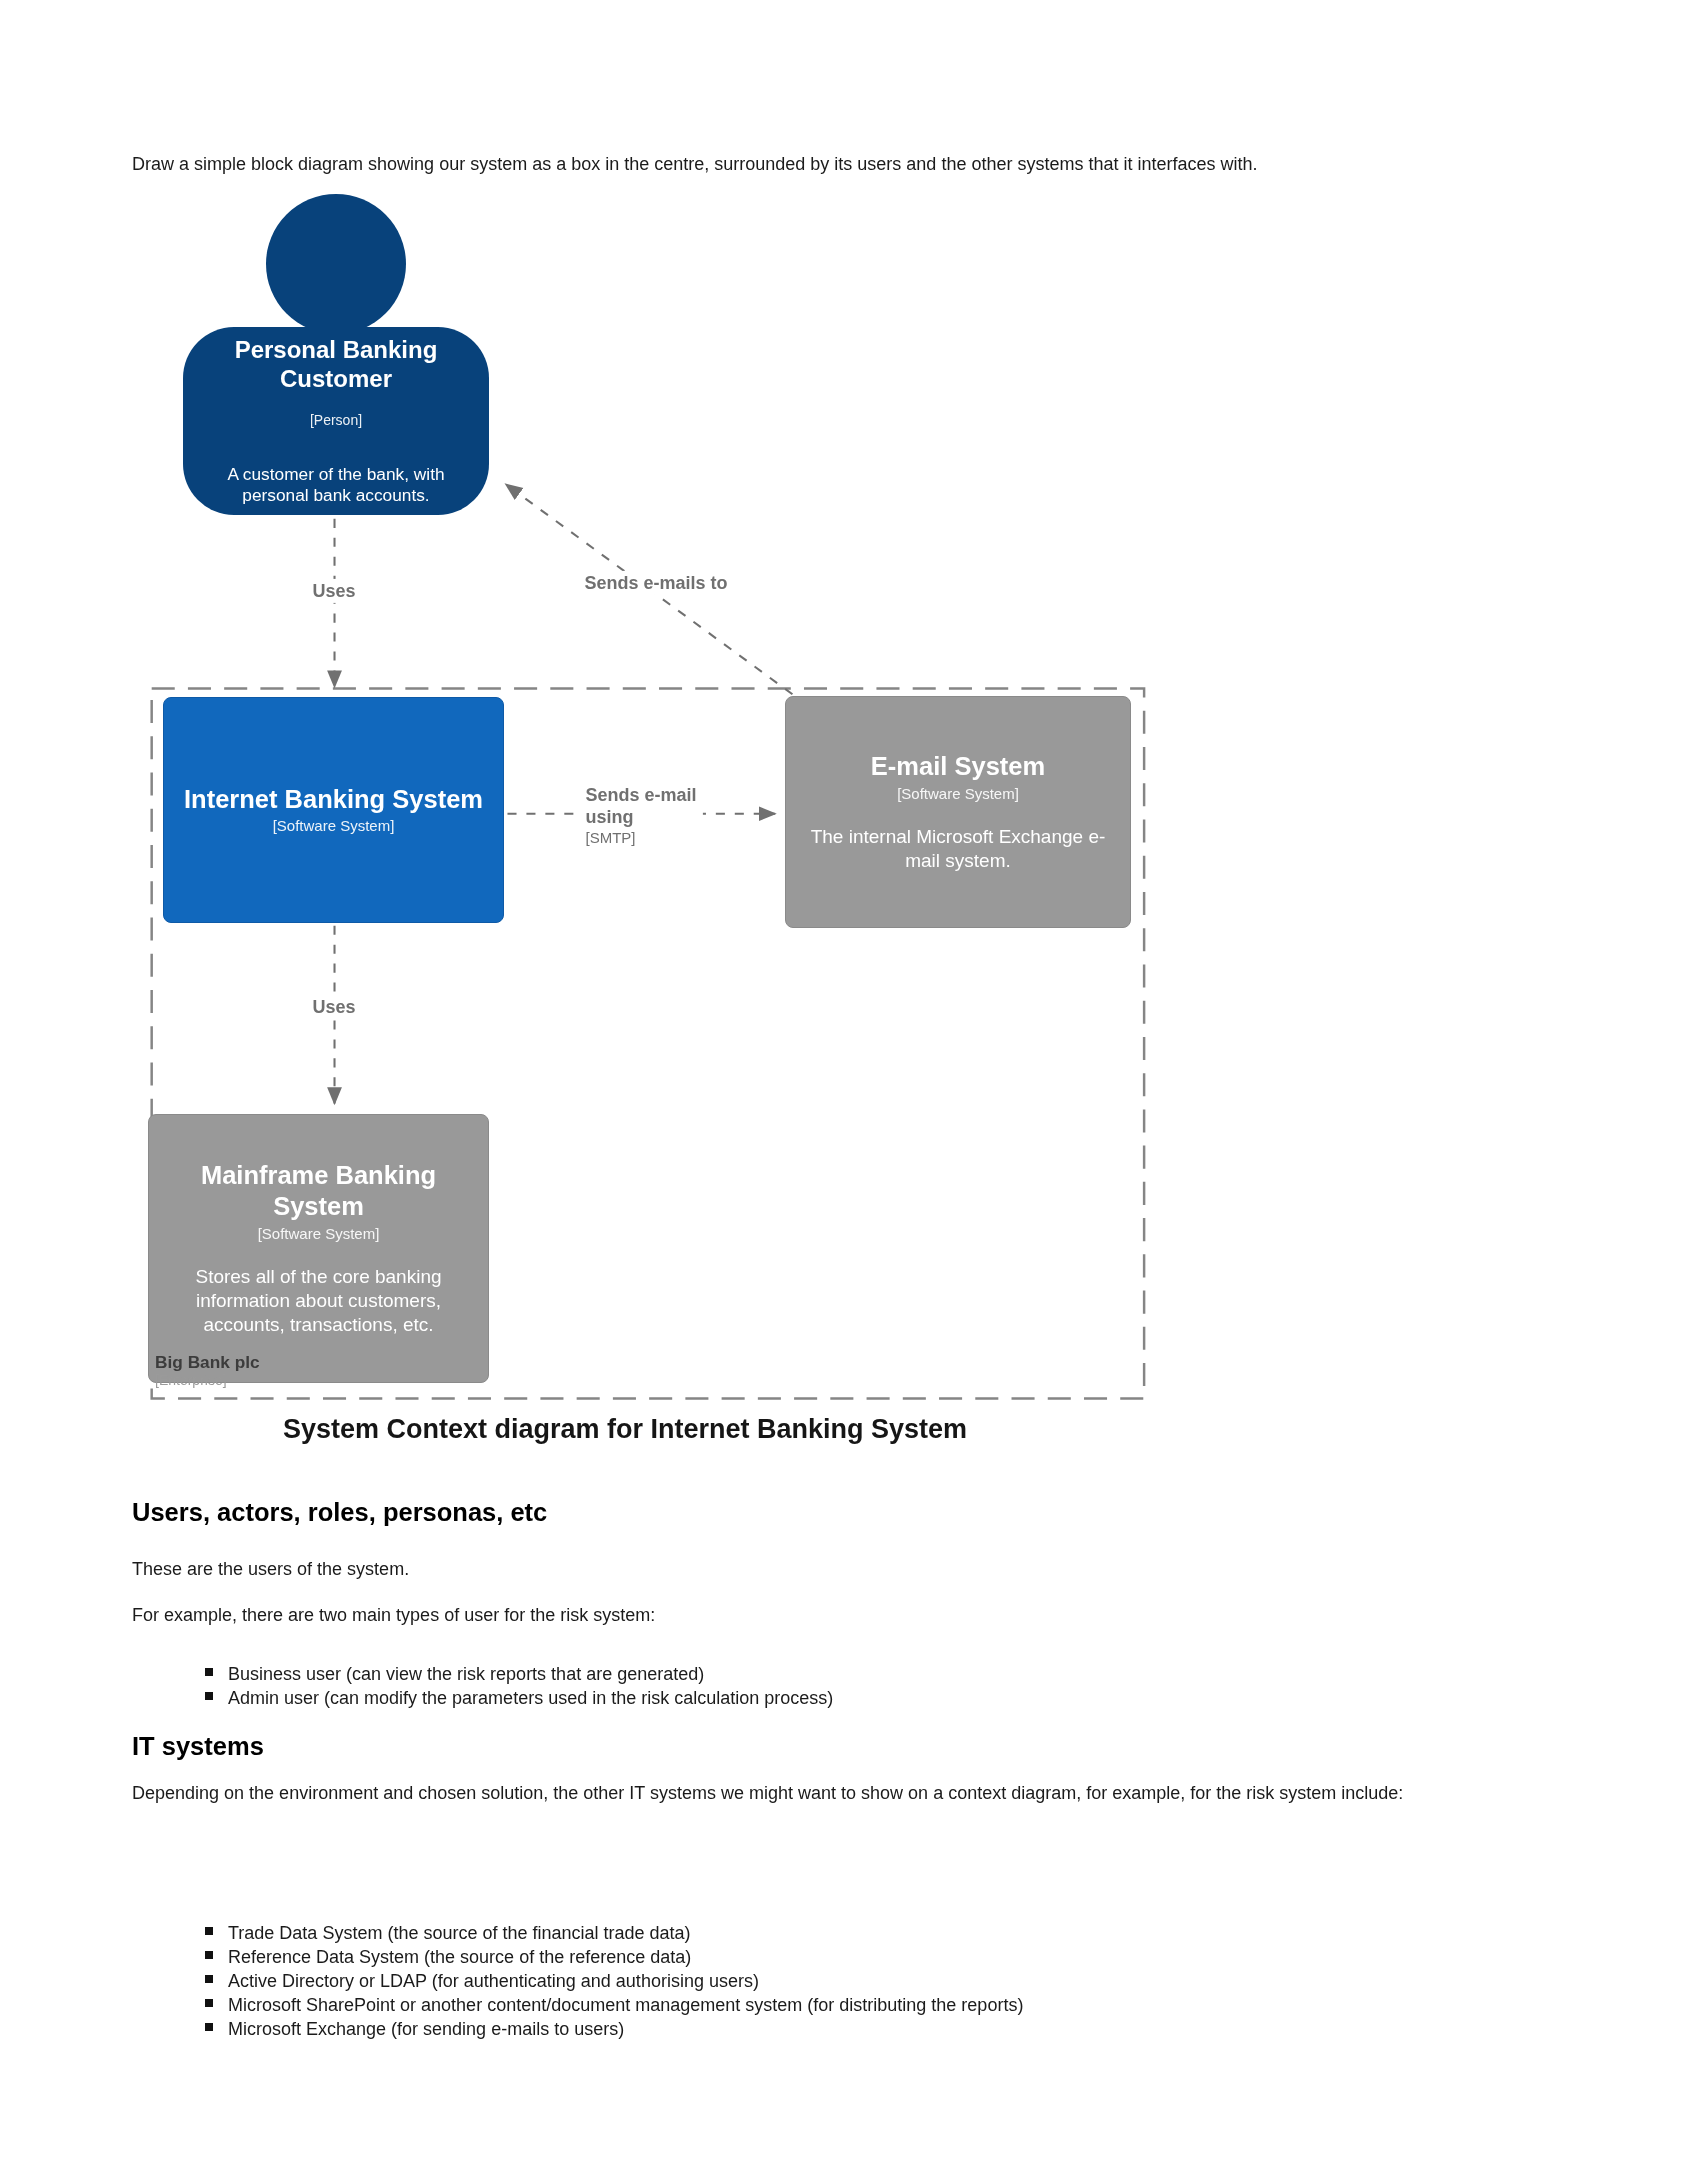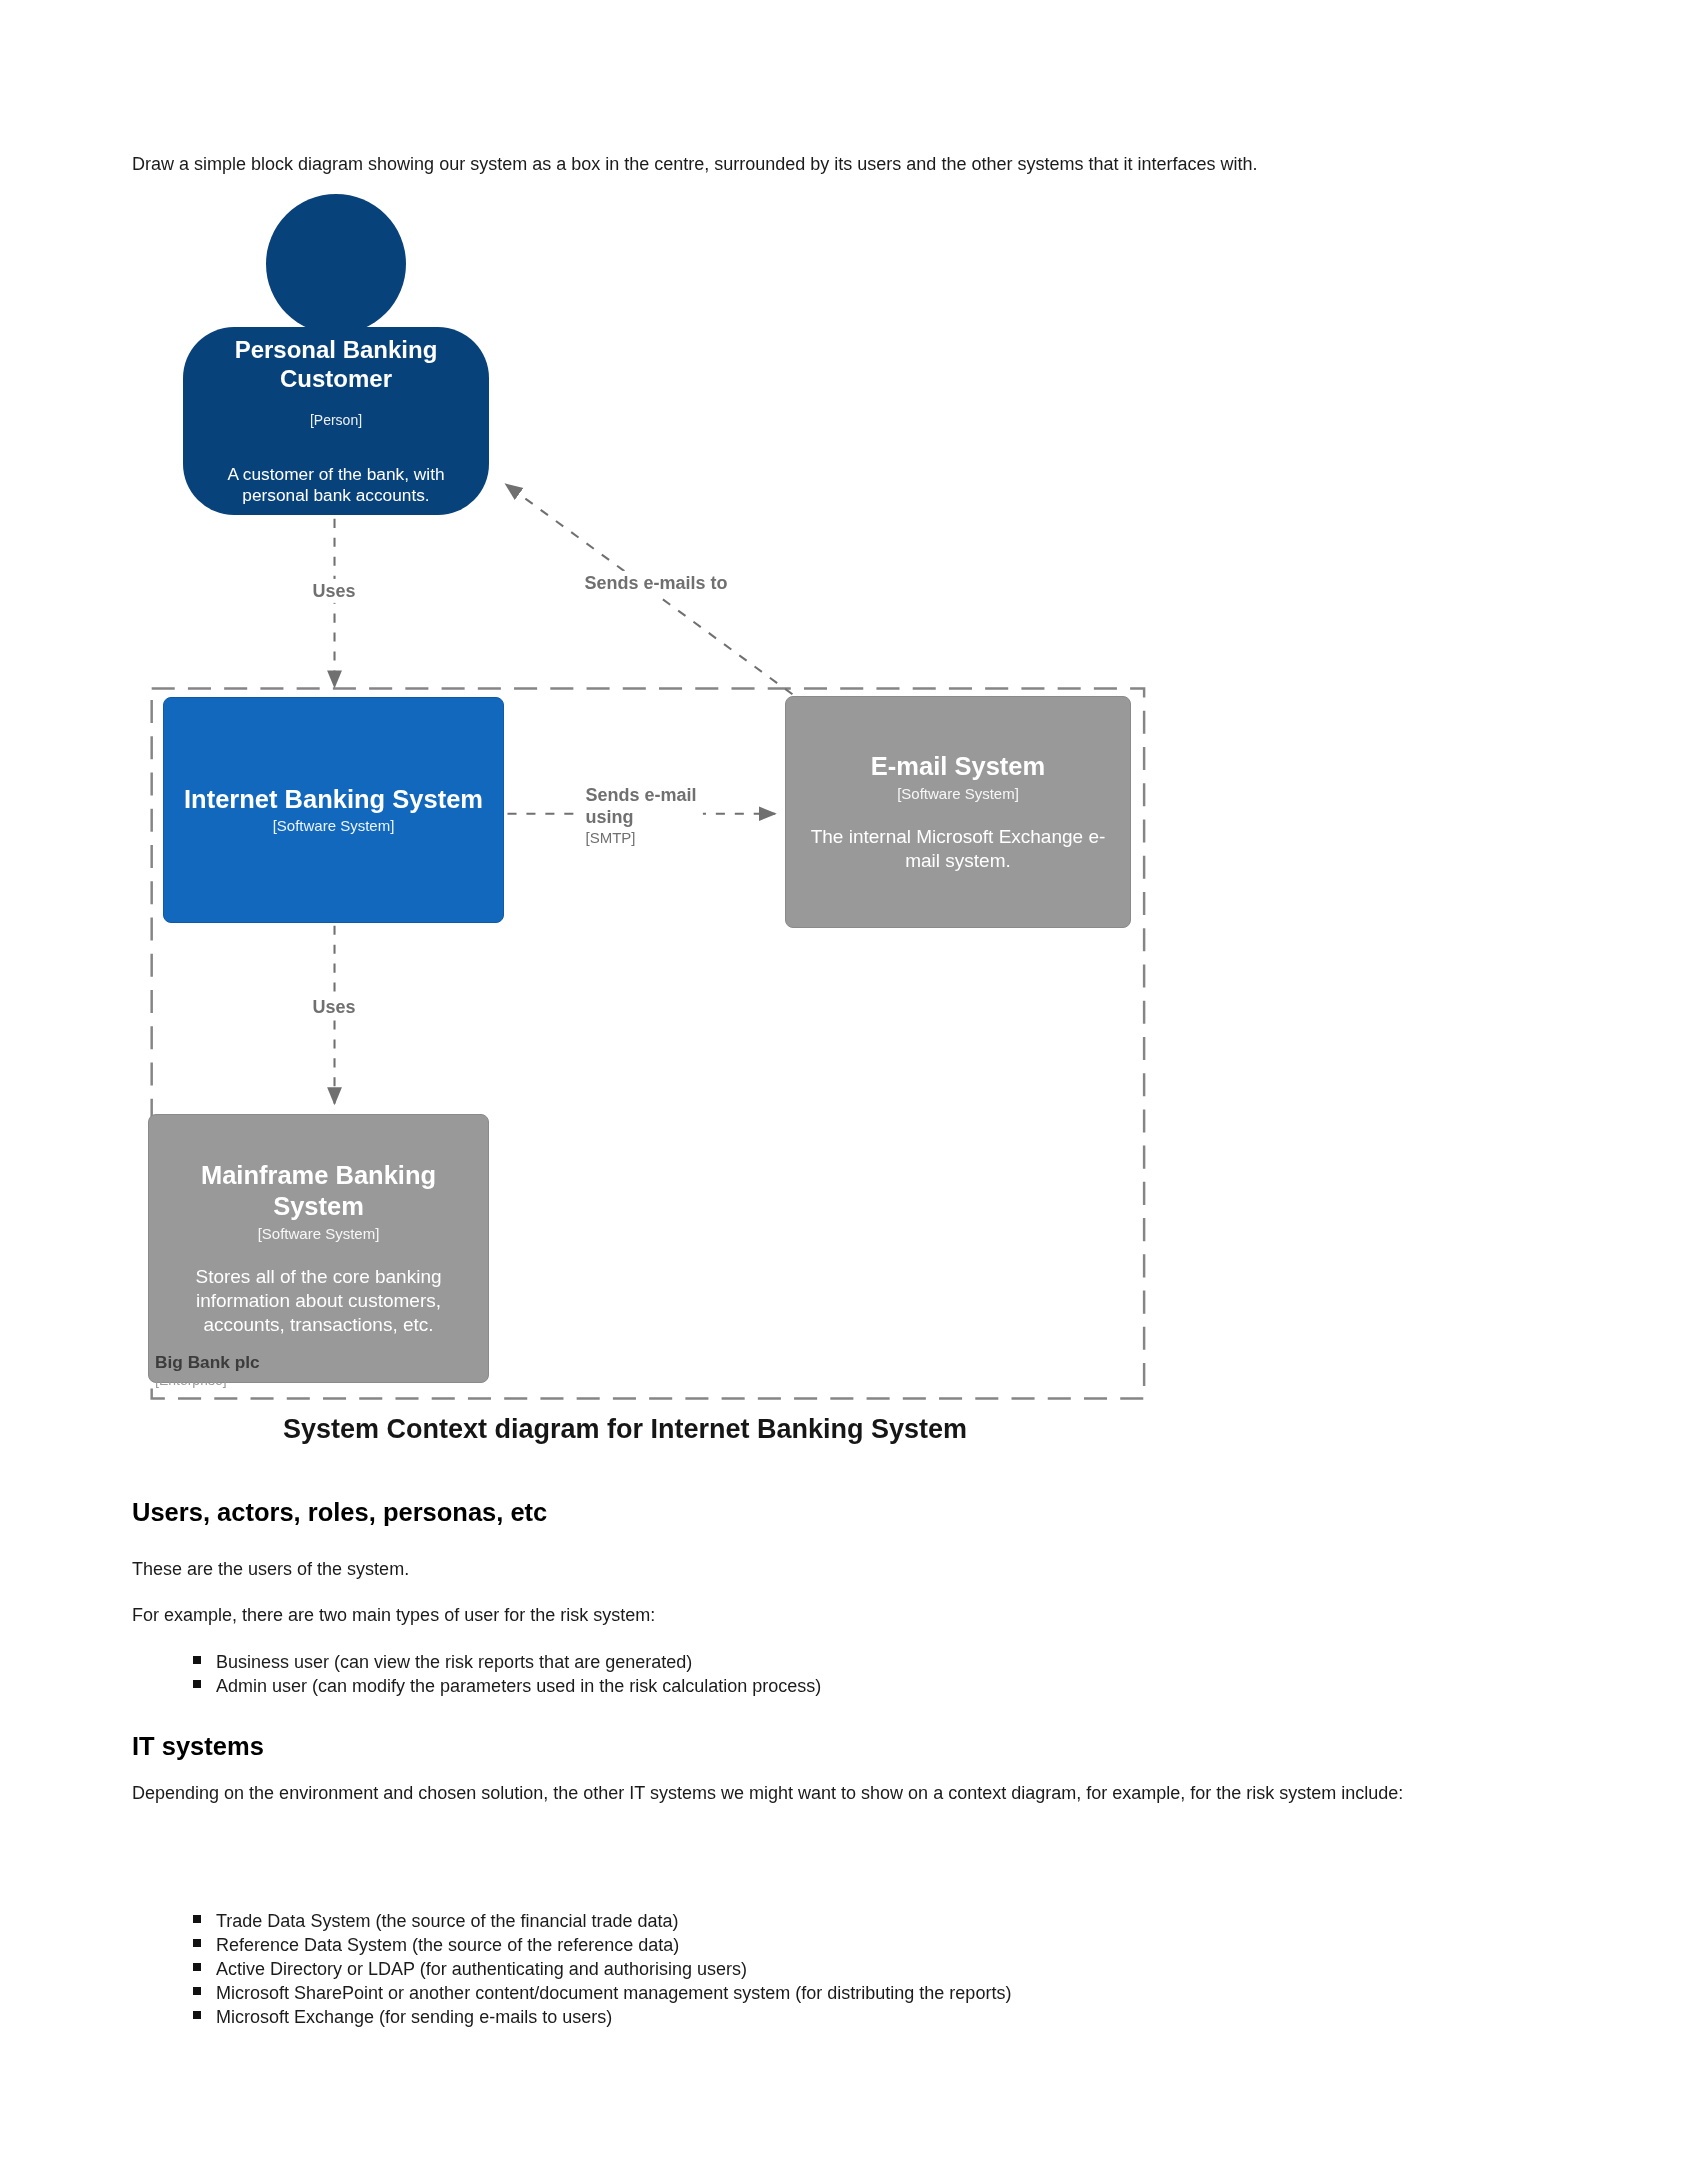--- a/index.html
+++ b/index.html
@@ -2,21 +2,21 @@
 <html style="font-size:13px"><head>
 <meta charset="utf-8">
 <style>
   html,body{margin:0;padding:0;background:#ffffff;}
   body{width:1687px;height:2183px;position:relative;overflow:hidden;
        font-family:"Liberation Sans",sans-serif;color:#1a1a1a;}
   .abs{position:absolute;}
   
   .para{font-size:18px;line-height:25px;color:#1b1b1b;}
   h2.sec{font-size:25.5px;font-weight:bold;color:#000;margin:0;}
-  ul.sq{list-style:none;margin:4px;padding:0;}
+  ul.sq{list-style:none;margin:16px;padding:0;}
   ul.sq li{position:relative;padding-left:23px;font-size:18px;line-height:24px;color:#1b1b1b;}
   ul.sq li::before{content:"";position:absolute;left:0;top:5.8px;width:8.2px;height:8.2px;background:#111;}
   
   .person-head{width:140px;height:140px;border-radius:50%;background:#08427b;}
   .person-body{width:306px;height:188px;border-radius:51px;background:#08427b;color:#fff;
                display:flex;flex-direction:column;align-items:center;justify-content:space-between;
                text-align:center;padding:8.2px 20px;box-sizing:border-box;}
   .sysbox{display:flex;flex-direction:column;align-items:center;justify-content:center;
           text-align:center;color:#fff;box-sizing:border-box;padding:11.5px 10px;border-radius:8px;}
   .sysbox.blue{background:#1168bd;border:0.8px solid #0e5aa7;}

